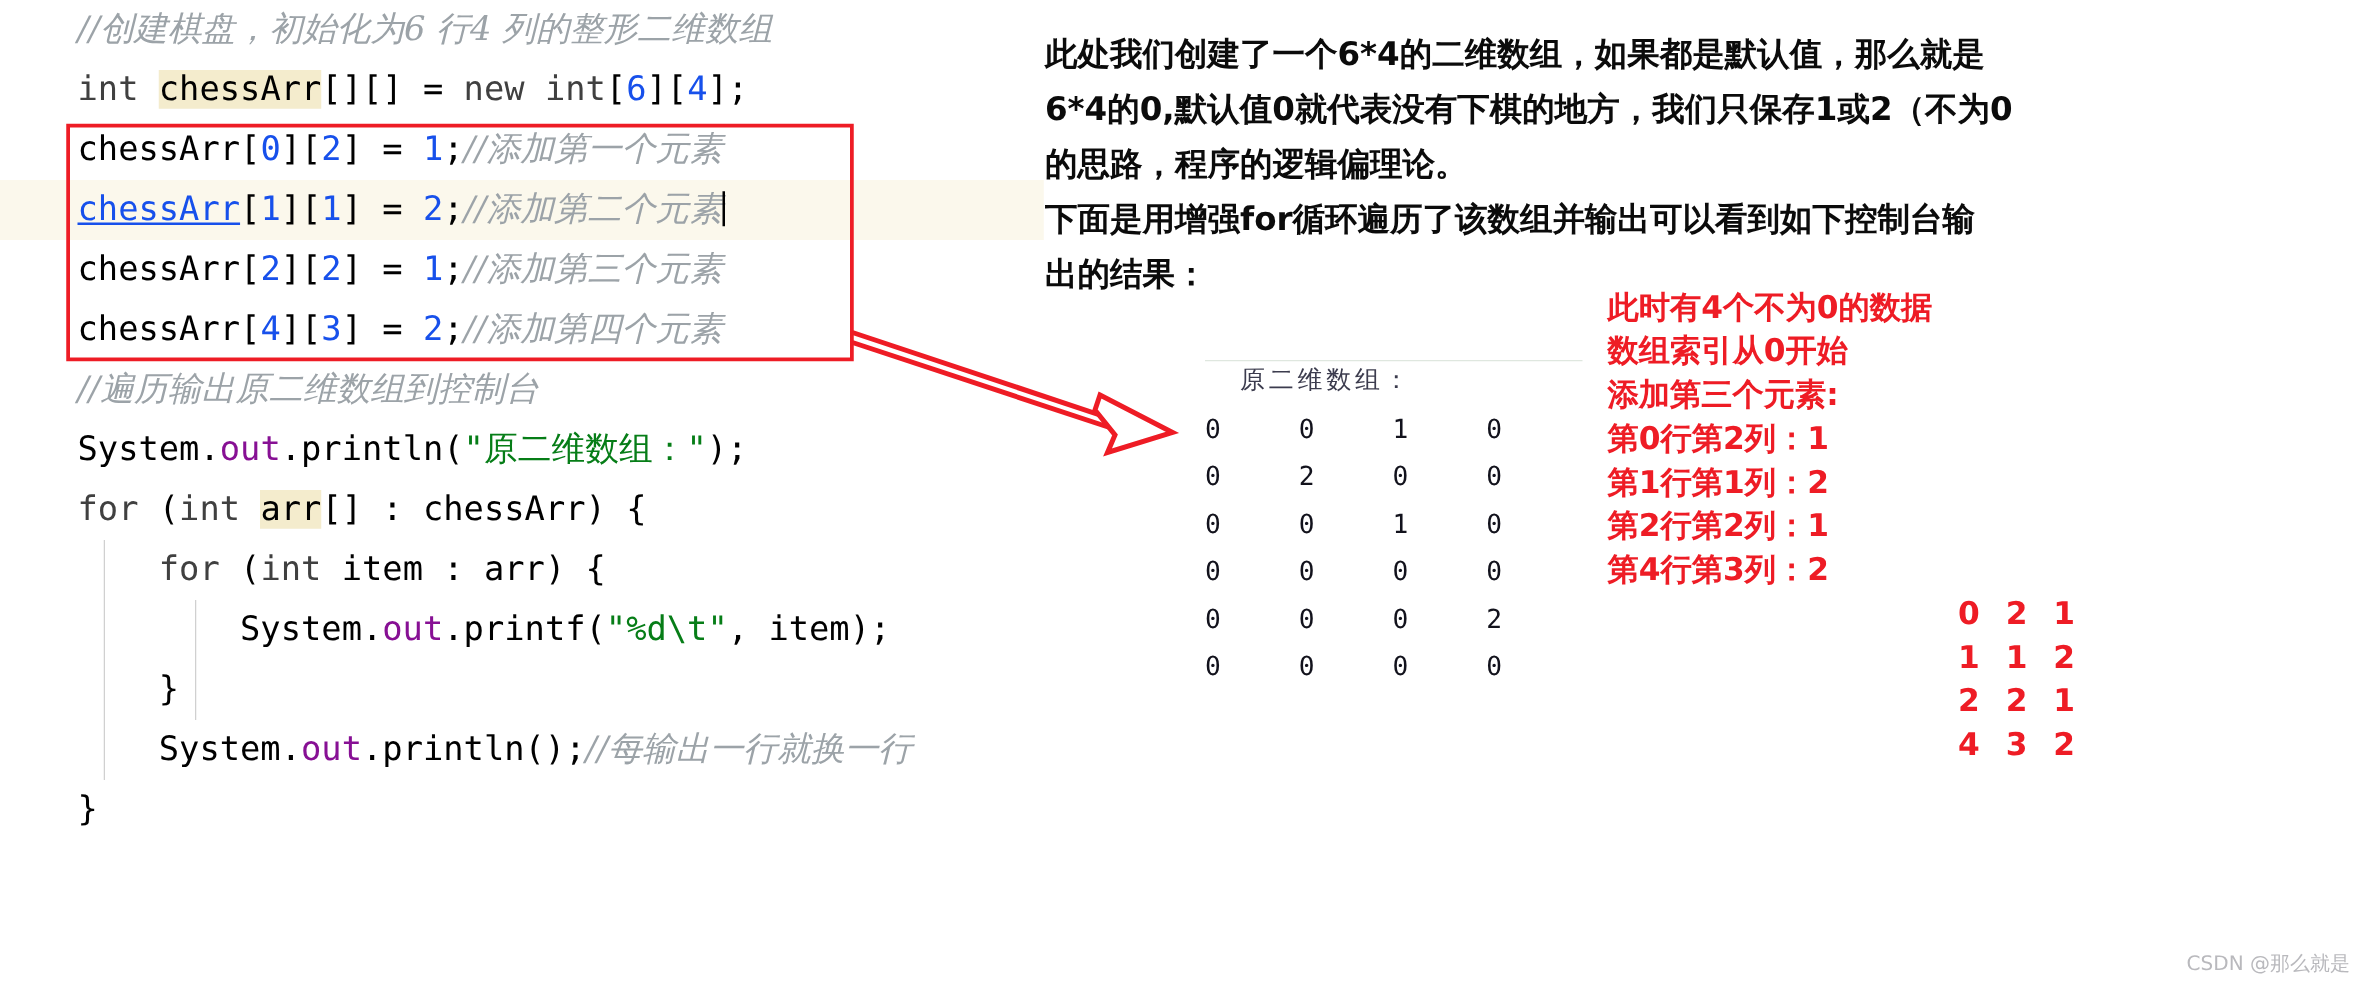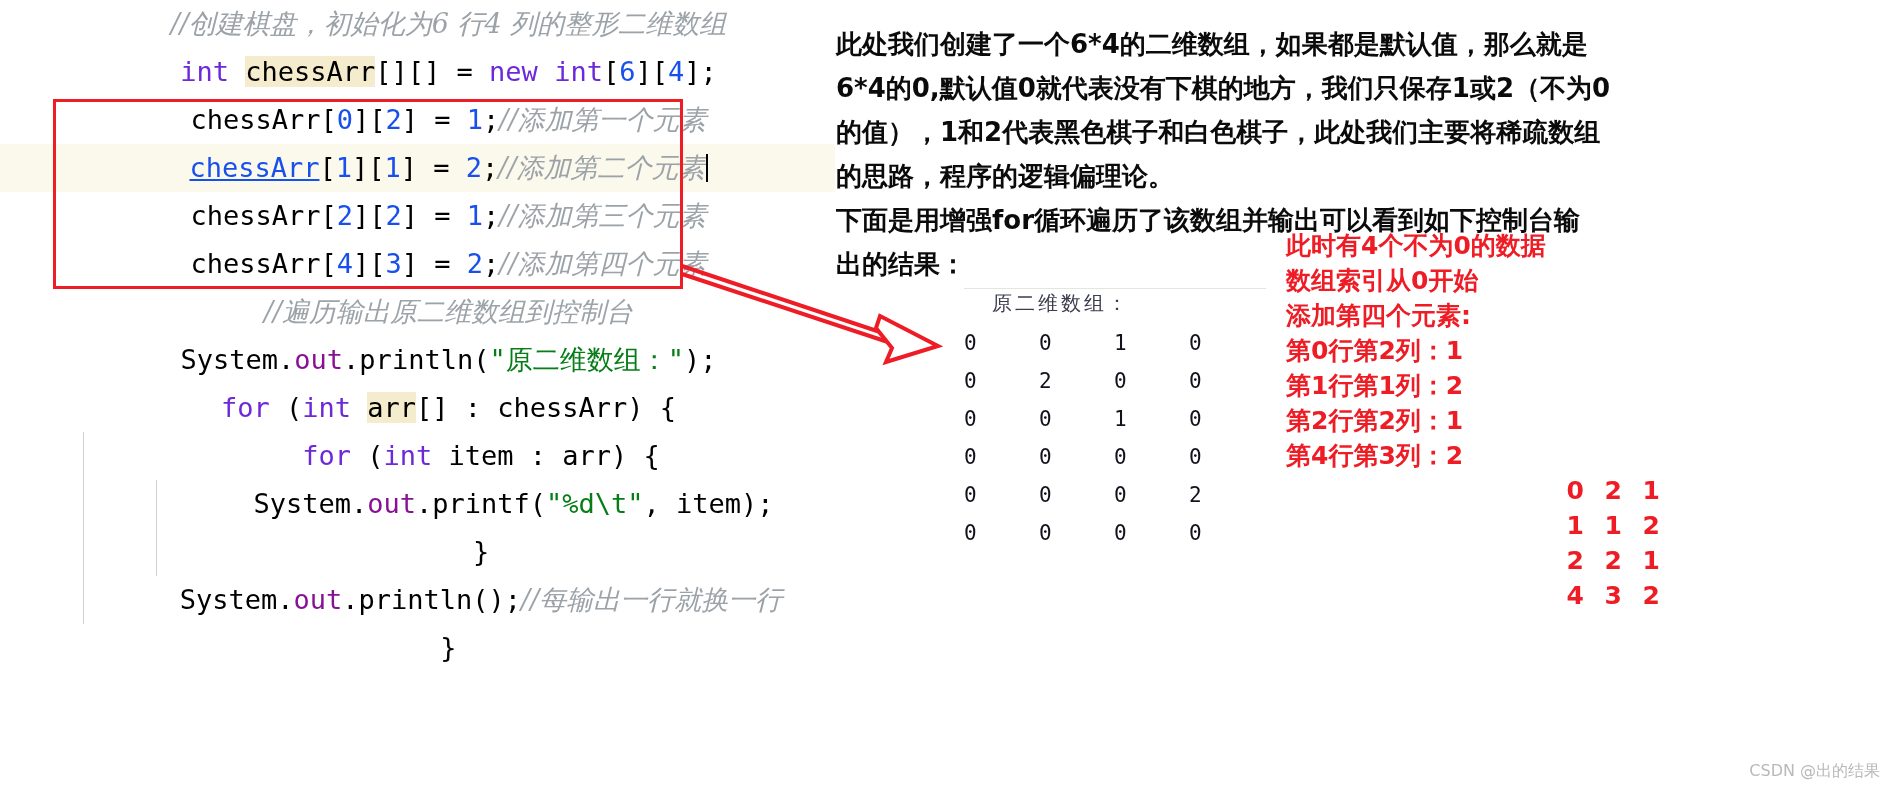--- a/index.html
+++ b/index.html
@@ -16,24 +16,23 @@
     background:#ffffff;
   }
   .code-line{
     font-family:"DejaVu Sans Mono","Liberation Mono",monospace;
     font-size:27px;
     line-height:48px;
     white-space:pre;
     color:#000000;
     padding-left:62px;
     height:48px;
-    text-align:center;
   }
   .code-line.hl{ background:#fbf8ec; }
-  .kw{color:#6d28d9;}
+  .kw{color:#404040;}
   .num{color:#1750eb;}
   .str{color:#067d17;}
   .cmt{color:#9ca3a8;font-style:italic;font-family:"DejaVu Serif","Liberation Serif",serif;}
   .field{color:#871094;}
   .ident-hi{background:#f4eccd;}
   .ident-underline{color:#1750eb;text-decoration:underline;}
   .caret{
     display:inline-block;width:2px;height:28px;background:#000;
     vertical-align:-5px;
   }
@@ -147,21 +146,20 @@
 
 <svg id="arrow-svg" viewBox="0 0 290 110">
   <path d="M2,4 L236,82" stroke="#ee1c25" stroke-width="4" fill="none"></path>
   <path d="M2,12 L232,88" stroke="#ee1c25" stroke-width="4" fill="none"></path>
   <path d="M200,54 L258,84 L206,100 L212,86 L196,66 Z" stroke="#ee1c25" stroke-width="4" fill="#ffffff" stroke-linejoin="miter"></path>
 </svg>
 
 <div id="note-pane">
     <div class="note-line">此处我们创建了一个6*4的二维数组，如果都是默认值，那么就是</div>
     <div class="note-line">6*4的0,默认值0就代表没有下棋的地方，我们只保存1或2（不为0</div>
-    <div class="note-line">的值），1和2代表黑色棋子和白色棋子，此处我们主要将稀疏数组</div>
     <div class="note-line">的思路，程序的逻辑偏理论。</div>
     <div class="note-line">下面是用增强for循环遍历了该数组并输出可以看到如下控制台输</div>
     <div class="note-line">出的结果：</div>
   </div>
 
 <div id="console-sep"></div>
 <div id="console">
   <div id="console-title">原二维数组：</div>
   <div id="matrix-rows">
       <div class="matrix-row">
@@ -199,24 +197,24 @@
         <span class="cell">0</span>
         <span class="cell">0</span>
         <span class="cell">0</span>
       </div>
     </div>
 </div>
 
 <div id="red-notes">
     <div class="red-line">此时有4个不为0的数据</div>
     <div class="red-line">数组索引从0开始</div>
-    <div class="red-line">添加第四个元素:</div>
+    <div class="red-line">添加第三个元素:</div>
     <div class="red-line">第0行第2列：1</div>
     <div class="red-line">第1行第1列：2</div>
     <div class="red-line">第2行第2列：1</div>
     <div class="red-line">第4行第3列：2</div>
     <div class="red-triple">0 2 1</div>
     <div class="red-triple">1 1 2</div>
     <div class="red-triple">2 2 1</div>
     <div class="red-triple">4 3 2</div>
   </div>
 
-<div id="watermark">CSDN @出的结果</div>
+<div id="watermark">CSDN @那么就是</div>
 
 </body></html>

